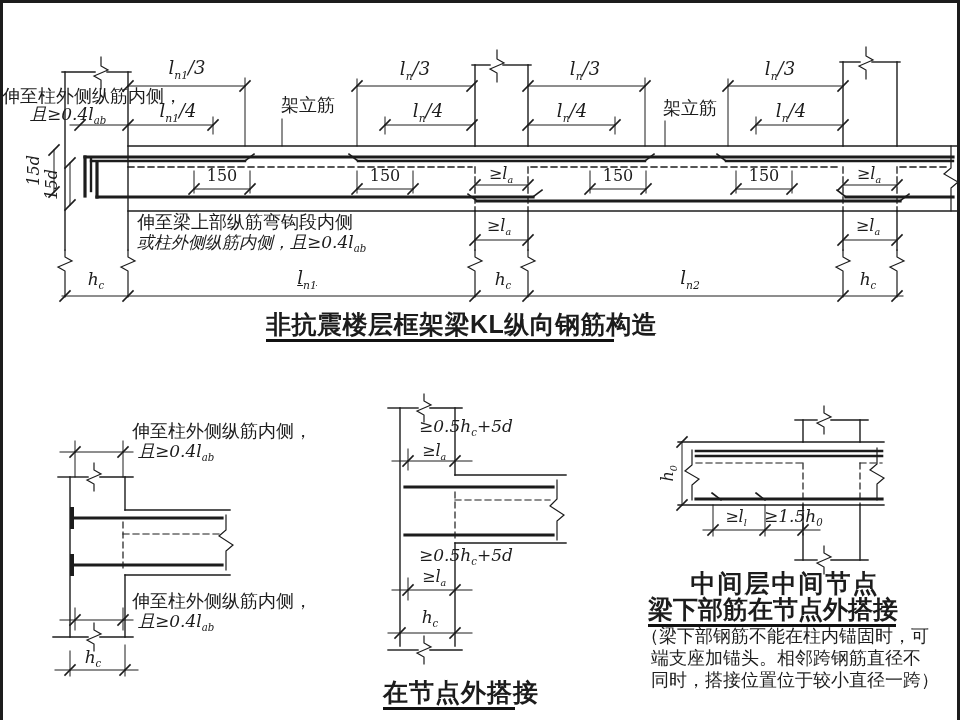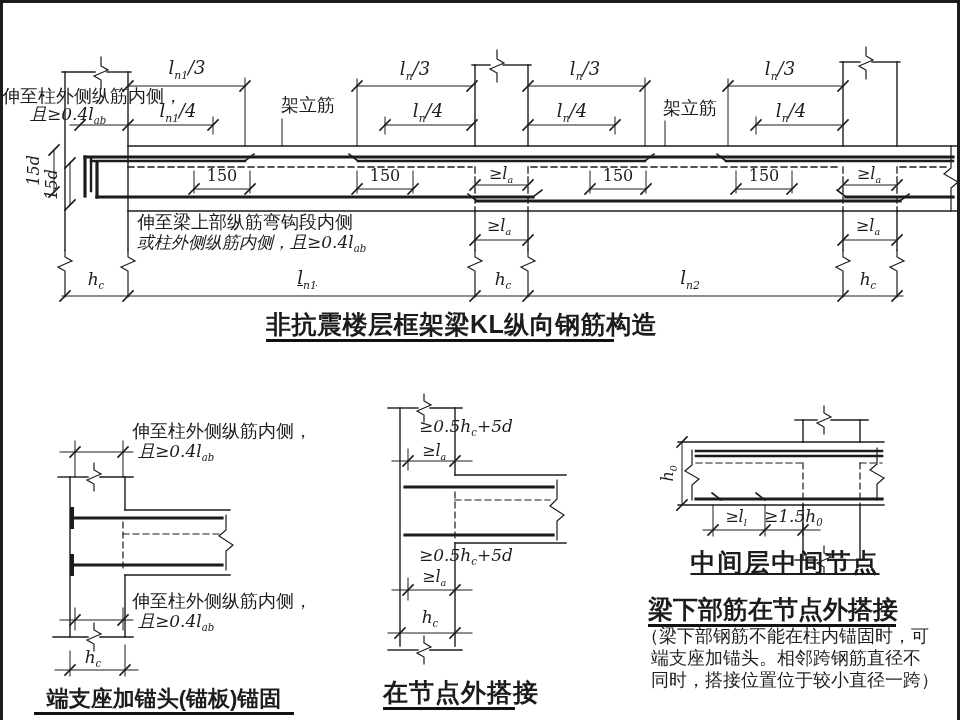--- a/index.html
+++ b/index.html
@@ -383,31 +383,30 @@
 <div class="lbl math center" style="left:650px;top:269px;width:80px;">l<sub>n2</sub></div>
 <div class="lbl math17 center" style="left:843px;top:271px;width:50px;">h<sub>c</sub></div>
 
 <div class="lbl cap center ul" style="left:266px;top:311px;width:348px;letter-spacing:0.5px;">非抗震楼层框架梁KL纵向钢筋构造</div>
 
 <div class="lbl cjk" style="left:132px;top:422px;">伸至柱外侧纵筋内侧，</div>
 <div class="lbl math17" style="left:138px;top:443px;">且≥0.4l<sub>ab</sub></div>
 <div class="lbl cjk" style="left:132px;top:592px;">伸至柱外侧纵筋内侧，</div>
 <div class="lbl math17" style="left:138px;top:613px;">且≥0.4l<sub>ab</sub></div>
 <div class="lbl math17 center" style="left:68px;top:649px;width:50px;">h<sub>c</sub></div>
-<div class="lbl cap22 center ul" style="left:34px;top:687px;width:260px;">端支座加锚头(锚板)锚固</div>
 
 <div class="lbl math17" style="left:419px;top:418px;">≥0.5h<sub>c</sub>+5d</div>
 <div class="lbl math16" style="left:422px;top:443px;">≥l<sub>a</sub></div>
 <div class="lbl math17" style="left:419px;top:547px;">≥0.5h<sub>c</sub>+5d</div>
 <div class="lbl math16" style="left:422px;top:569px;">≥l<sub>a</sub></div>
 <div class="lbl math17 center" style="left:404px;top:609px;width:52px;">h<sub>c</sub></div>
 <div class="lbl cap center ul" style="left:383px;top:679px;width:132px;">在节点外搭接</div>
 
 <div class="lbl math16 center rot" style="left:644px;top:465px;width:48px;">h<sub>0</sub></div>
 <div class="lbl math16 center" style="left:705px;top:509px;width:62px;">≥l<sub>l</sub></div>
 <div class="lbl math17" style="left:764px;top:508px;">≥1.5h<sub>0</sub></div>
-<div class="lbl cap center" style="left:688px;top:549px;width:194px;letter-spacing:2px;text-decoration:underline;">中间层中间节点</div>
+<div class="lbl cap center" style="left:688px;top:570px;width:194px;letter-spacing:2px;">中间层中间节点</div>
 <div class="lbl cap center ul" style="left:648px;top:596px;width:248px;letter-spacing:0;">梁下部筋在节点外搭接</div>
 <div class="lbl cjk" style="left:641px;top:627px;">（梁下部钢筋不能在柱内锚固时，可</div>
 <div class="lbl cjk" style="left:651px;top:649px;">端支座加锚头。相邻跨钢筋直径不</div>
 <div class="lbl cjk" style="left:651px;top:671px;">同时，搭接位置位于较小直径一跨）</div>
 
 </div>
 
 </body></html>

